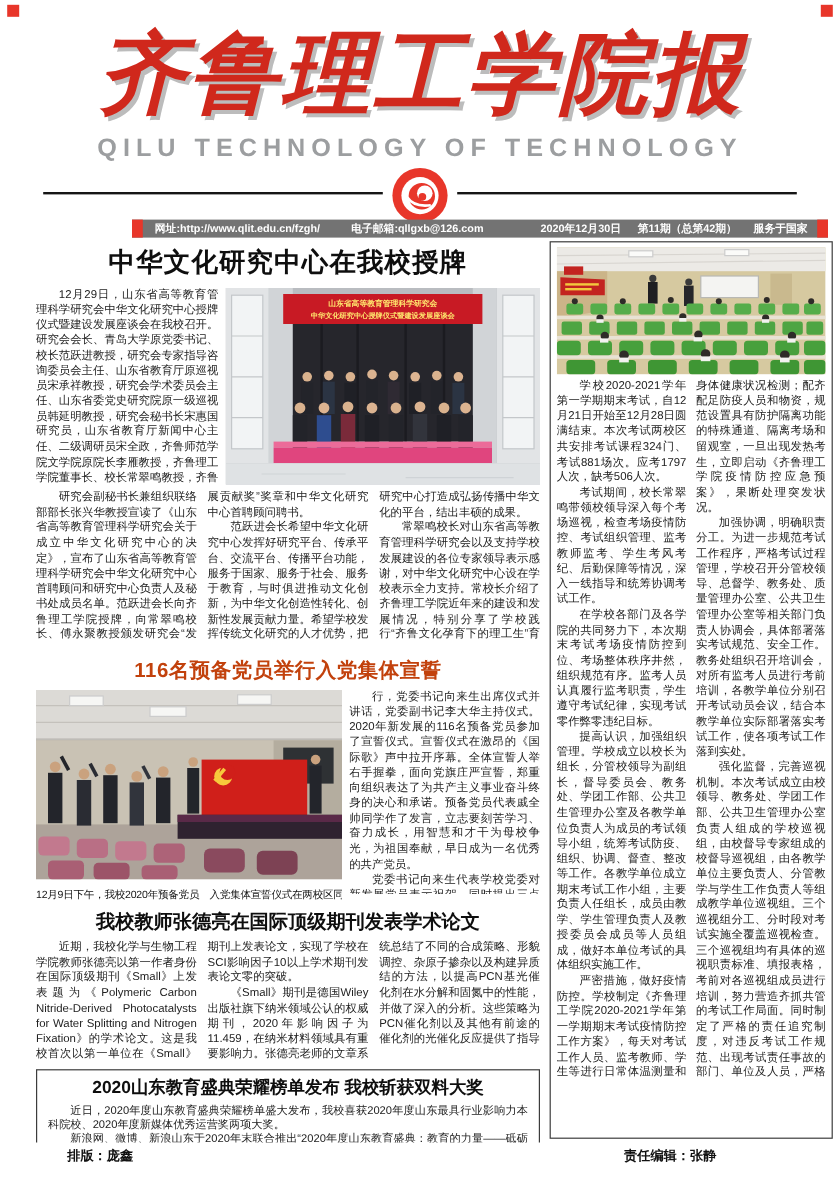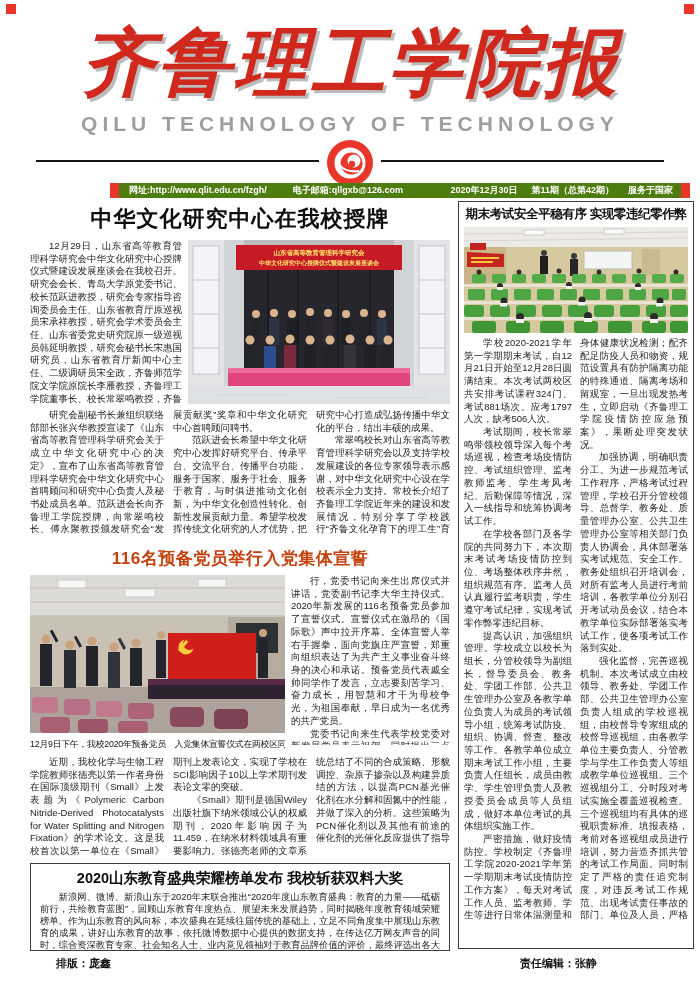--- a/index.html
+++ b/index.html
@@ -29,21 +29,21 @@
   .divider-row .rule { flex:1; border-top:2px solid #151515; margin-top:22px; }
   .logo-wrap { width:50px; height:50px; margin:0 6px; flex:0 0 auto; }
   .info-row {
     position:absolute; top:163px; left:38px; width:624px; display:flex; justify-content:space-between;
     font-size:11px; font-weight:bold; color:#111;
   }
   .info-row .left-txt { max-width:292px; white-space:nowrap; overflow:hidden; }
   .info-row .right-txt { max-width:300px; white-space:nowrap; overflow:hidden; }
   .infobar {
     position:absolute; top:183px; left:110px; width:580px; height:15px;
-    background:#4d7c0f; color:#ffffff; display:flex; align-items:center;
+    background:#737373; color:#ffffff; display:flex; align-items:center;
     font-size:9px; font-weight:bold; white-space:nowrap;
   }
   .infobar .redcap { width:9px; height:15px; background:#e8362a; flex:0 0 auto; }
   .infobar .site { margin-left:10px; }
   .infobar .mail { margin-left:26px; }
   .infobar .spacer { flex:1; }
   .infobar .date { margin-right:14px; }
   .infobar .issue { margin-right:14px; }
   .infobar .edition { margin-right:8px; }
 
@@ -302,36 +302,37 @@
         </g>
       </svg>
       <div class="photo-caption">12月9日下午，我校2020年预备党员　入党集体宣誓仪式在两校区同步举</div>
     </div>
     <div class="coltext news-text">
       <p>行，党委书记向来生出席仪式并讲话，党委副书记李大华主持仪式。2020年新发展的116名预备党员参加了宣誓仪式。宣誓仪式在激昂的《国际歌》声中拉开序幕。全体宣誓人举右手握拳，面向党旗庄严宣誓，郑重向组织表达了为共产主义事业奋斗终身的决心和承诺。预备党员代表戚全帅同学作了发言，立志要刻苦学习、奋力成长，用智慧和才干为母校争光，为祖国奉献，早日成为一名优秀的共产党员。</p>
       <p>党委书记向来生代表学校党委对新发展党员表示祝贺，同时提出三点要求：一要坚定共产主义理想信念，牢固树立正确的世界观、人生观和价值观；二要充分发挥先锋模范作用，为党旗增辉添彩；三要严格遵守党的纪律，积极参加组织生活，以实际行动践行入党誓言。</p>
     </div>
   </div>
 
+  <h3 class="headline">我校教师张德亮在国际顶级期刊发表学术论文</h3>
   <div class="block-3col small news-text">
     <p>近期，我校化学与生物工程学院教师张德亮以第一作者身份在国际顶级期刊《Small》上发表题为《Polymeric Carbon Nitride-Derived Photocatalysts for Water Splitting and Nitrogen Fixation》的学术论文。这是我校首次以第一单位在《Small》期刊上发表论文，实现了学校在SCI影响因子10以上学术期刊发表论文零的突破。</p>
     <p>《Small》期刊是德国Wiley出版社旗下纳米领域公认的权威期刊，2020年影响因子为11.459，在纳米材料领域具有重要影响力。张德亮老师的文章系统总结了不同的合成策略、形貌调控、杂原子掺杂以及构建异质结的方法，以提高PCN基光催化剂在水分解和固氮中的性能，并做了深入的分析。这些策略为PCN催化剂以及其他有前途的催化剂的光催化反应提供了指导理论，同时提出了该行业面临的挑战和未来发展的方向。</p>
 
   </div>
 
   <div class="boxed">
     <h4 class="headline">2020山东教育盛典荣耀榜单发布 我校斩获双料大奖</h4>
     <div class="news-text">
+      <p>近日，2020年度山东教育盛典荣耀榜单盛大发布，我校喜获2020年度山东最具行业影响力本科院校、2020年度新媒体优秀运营奖两项大奖。</p>
       <p>新浪网、微博、新浪山东于2020年末联合推出“2020年度山东教育盛典：教育的力量——砥砺前行，共绘教育蓝图”，回顾山东教育年度热点、展望未来发展趋势，同时揭晓年度教育领域荣耀榜单。作为山东教育的风向标，本次盛典在延续往届传统的基础上，立足不同角度集中展现山东教育的成果，讲好山东教育的故事，依托微博数据中心提供的数据支持，在传达亿万网友声音的同时，综合资深教育专家、社会知名人士、业内意见领袖对于教育品牌价值的评价，最终评选出各大奖项。</p>
     </div>
   </div>
 </div>
 
 <div class="right-area">
-  <h5 class="headline">期末考试安全平稳有序 实现零违纪零作弊</h5>
   <svg class="rphoto" width="224" height="106" viewBox="0 0 224 106">
     <rect x="0" y="0" width="224" height="106" fill="#d6c9a0"></rect>
     <rect x="0" y="0" width="224" height="20" fill="#eceae6"></rect>
     <line x1="0" y1="7" x2="224" y2="5" stroke="#d8d5d0"></line>
     <line x1="0" y1="14" x2="224" y2="11" stroke="#d8d5d0"></line>
     <rect x="60" y="3" width="20" height="5" fill="#fbfbf9" stroke="#ccc"></rect>
     <rect x="140" y="2" width="20" height="5" fill="#fbfbf9" stroke="#ccc"></rect>
     <rect x="120" y="24" width="48" height="18" fill="#f4f4f2" stroke="#b8b8b4"></rect>
     <rect x="178" y="22" width="18" height="26" fill="#c9b98e"></rect>
     <polygon points="0,20 42,20 42,52 0,60" fill="#cbb488"></polygon>

